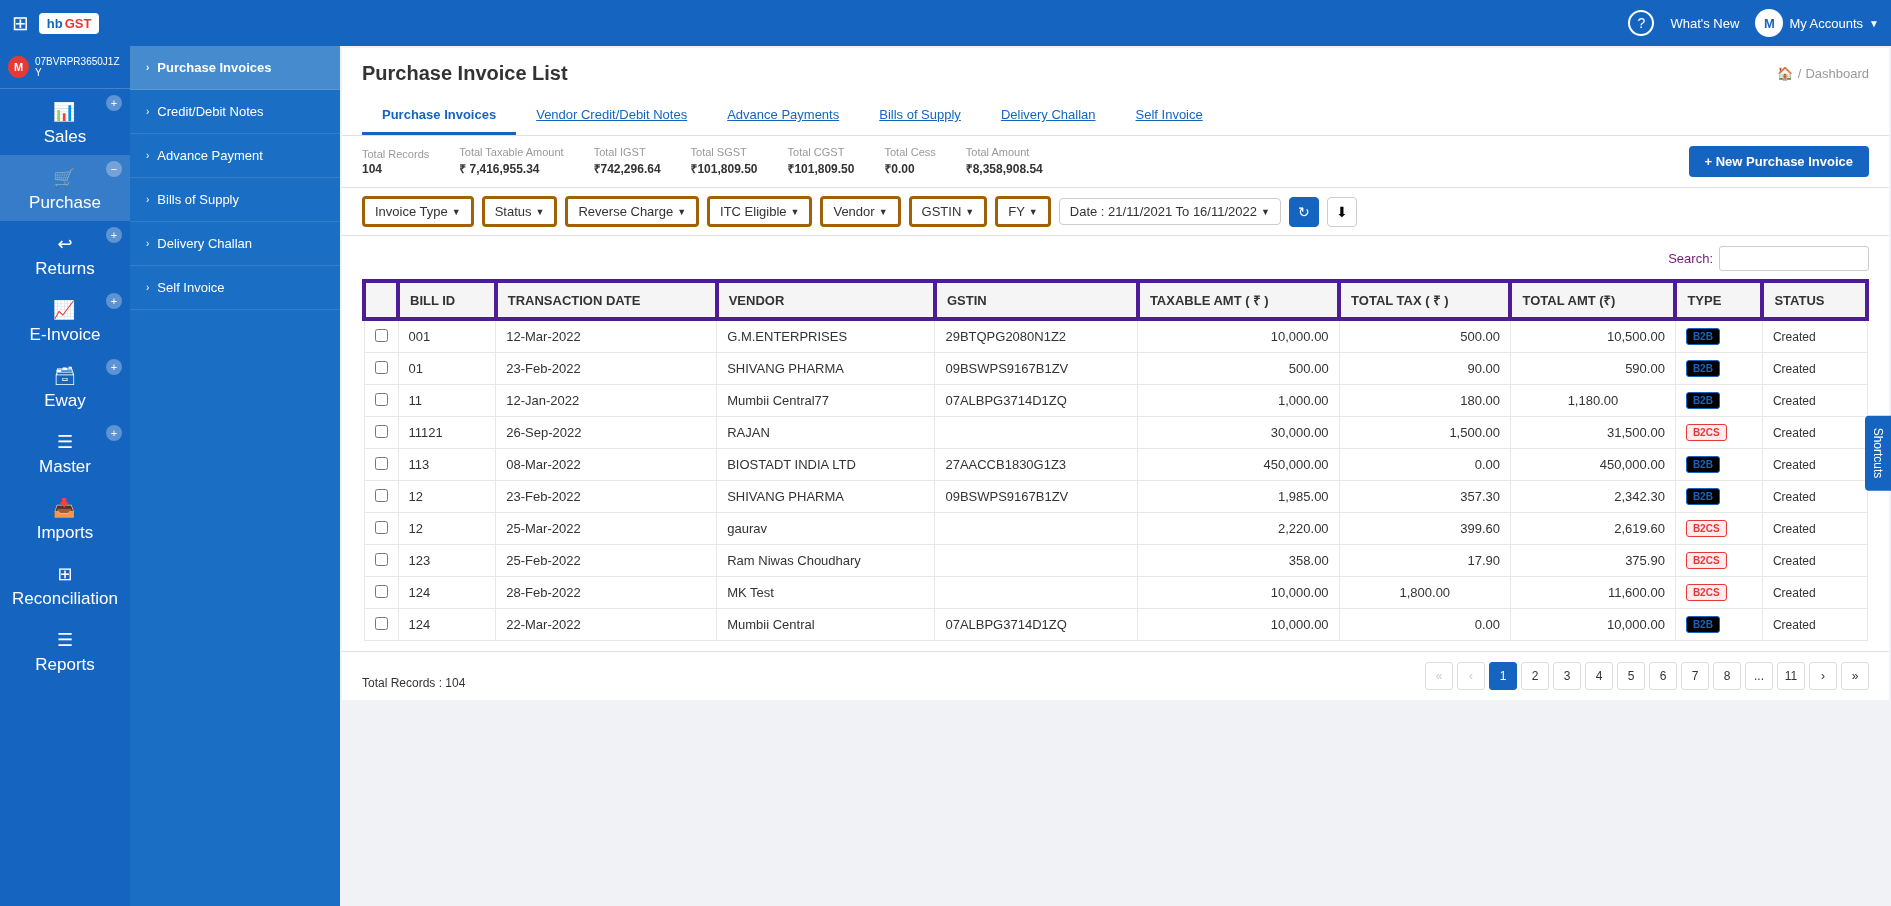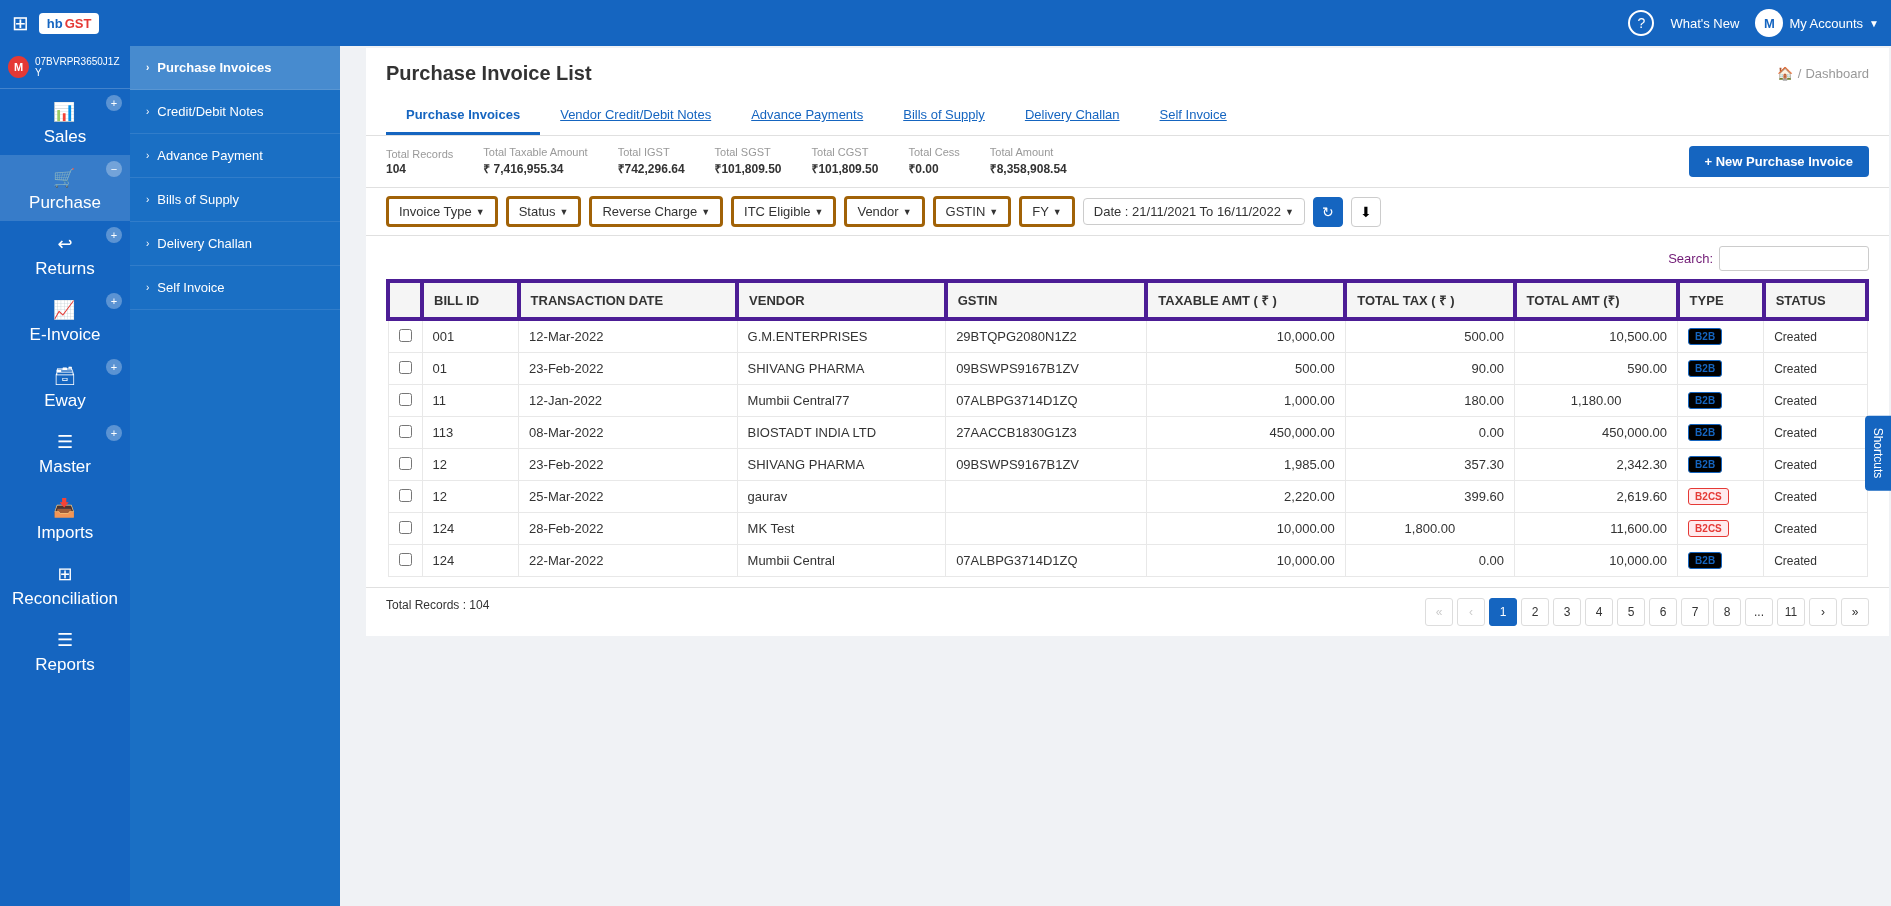--- a/index.html
+++ b/index.html
@@ -102,21 +102,20 @@
       border-bottom: 1px solid rgba(255,255,255,0.1);
       font-size: 13px;
     }
     .submenu-item.active { background: rgba(255,255,255,0.2); font-weight: bold; }
     .submenu-chevron { font-size: 10px; }
 
     
     .content-area {
       flex: 1; overflow-y: auto; padding: 2px;
       background: #f0f2f5;
-      margin-left: 24px;
     }
 
     
     .page-header {
       background: white;
       padding: 14px 20px 0;
       border-bottom: 1px solid #e0e0e0;
     }
     .page-header-top {
       display: flex; align-items: center; justify-content: space-between;
@@ -258,21 +257,21 @@
       font-size: 10px;
       font-weight: bold;
       border: 1px solid;
     }
     .badge-b2b { color: #1565c0; border-color: #1565c0; background: #000000; }
     .badge-b2cs { color: #e53935; border-color: #e53935; background: #ffebee; }
     .status-created { color: #333; font-size: 12px; }
 
     
     .pagination-row {
-      display: flex; align-items: flex-start; justify-content: space-between;
+      display: flex; align-items: flex-end; justify-content: space-between;
       padding: 10px 20px;
       background: white;
       border-top: 1px solid #e0e0e0;
     }
     .total-records-text { font-size: 12px; color: #333; }
     .pagination { display: flex; align-items: center; gap: 4px; }
     .page-btn {
       min-width: 28px; height: 28px;
       border: 1px solid #ddd;
       background: white;
@@ -563,20 +562,34 @@
       <td style="text-align:right">1,000.00</td>
       <td style="text-align:right">180.00</td>
       <td style="text-align:center">1,180.00</td>
       <td><span class="badge badge-b2b">B2B</span></td>
       <td><span class="status-created">Created</span></td>
     </tr>
             <tr>
       <td class="checkbox-cell">
         <input type="checkbox" style="">
       </td>
+      <td>11121</td>
+      <td>26-Sep-2022</td>
+      <td>RAJAN</td>
+      <td></td>
+      <td style="text-align:right">30,000.00</td>
+      <td style="text-align:right">1,500.00</td>
+      <td style="text-align:right">31,500.00</td>
+      <td><span class="badge badge-b2cs">B2CS</span></td>
+      <td><span class="status-created">Created</span></td>
+    </tr>
+            <tr>
+      <td class="checkbox-cell">
+        <input type="checkbox" style="">
+      </td>
       <td>113</td>
       <td>08-Mar-2022</td>
       <td>BIOSTADT INDIA LTD</td>
       <td>27AACCB1830G1Z3</td>
       <td style="text-align:right">450,000.00</td>
       <td style="text-align:right">0.00</td>
       <td style="text-align:right">450,000.00</td>
       <td><span class="badge badge-b2b">B2B</span></td>
       <td><span class="status-created">Created</span></td>
     </tr>
@@ -598,20 +611,34 @@
       <td class="checkbox-cell">
         <input type="checkbox" style="">
       </td>
       <td>12</td>
       <td>25-Mar-2022</td>
       <td>gaurav</td>
       <td></td>
       <td style="text-align:right">2,220.00</td>
       <td style="text-align:right">399.60</td>
       <td style="text-align:right">2,619.60</td>
+      <td><span class="badge badge-b2cs">B2CS</span></td>
+      <td><span class="status-created">Created</span></td>
+    </tr>
+            <tr>
+      <td class="checkbox-cell">
+        <input type="checkbox" style="">
+      </td>
+      <td>123</td>
+      <td>25-Feb-2022</td>
+      <td>Ram Niwas Choudhary</td>
+      <td></td>
+      <td style="text-align:right">358.00</td>
+      <td style="text-align:right">17.90</td>
+      <td style="text-align:right">375.90</td>
       <td><span class="badge badge-b2cs">B2CS</span></td>
       <td><span class="status-created">Created</span></td>
     </tr>
             <tr>
       <td class="checkbox-cell">
         <input type="checkbox" style="">
       </td>
       <td>124</td>
       <td>28-Feb-2022</td>
       <td>MK Test</td>

